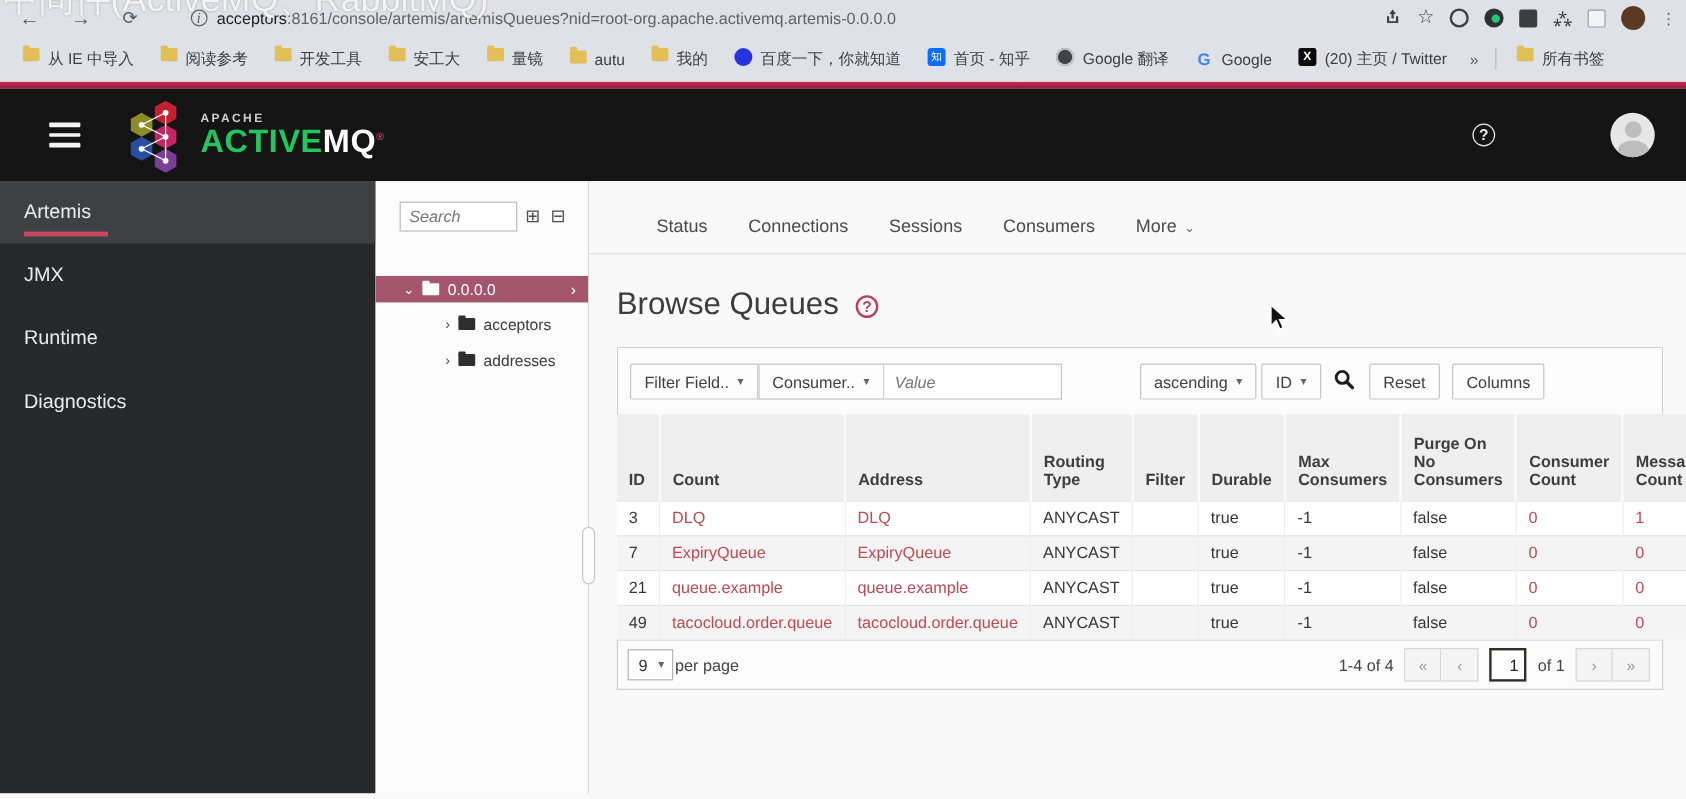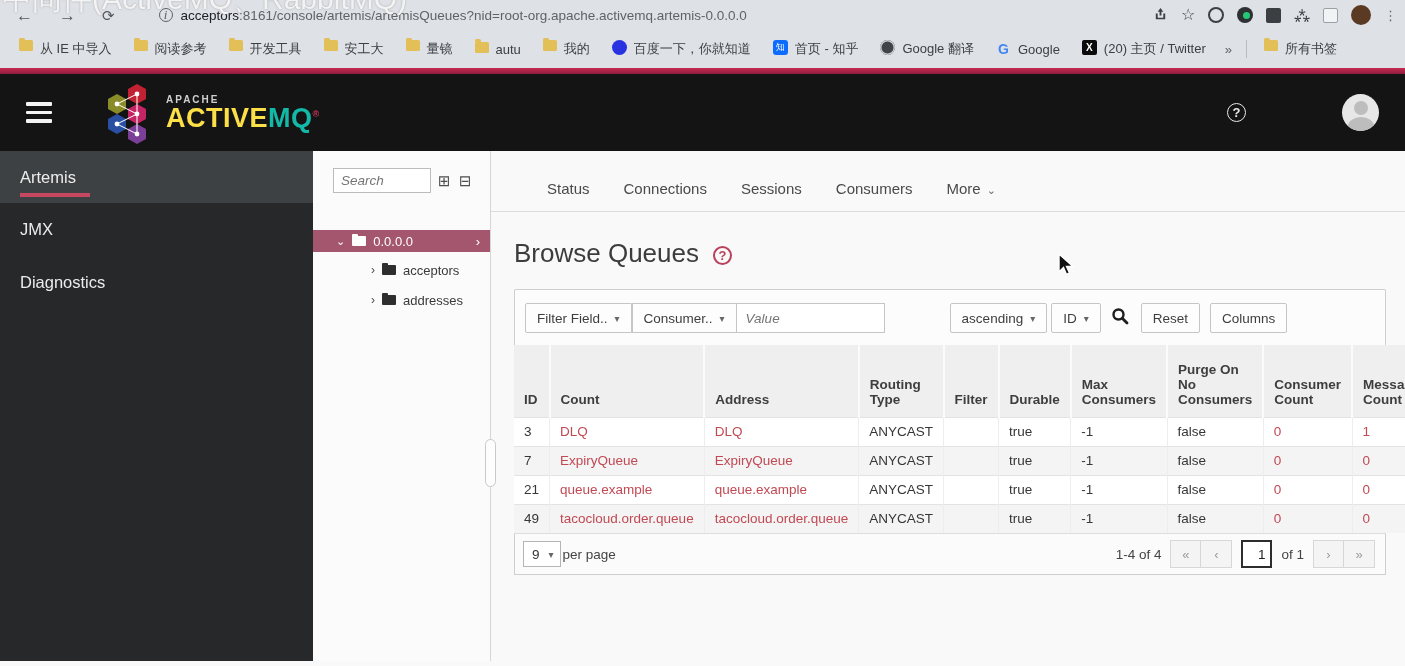--- a/index.html
+++ b/index.html
@@ -32,27 +32,27 @@
   .ic-baidu { background:#2932e1; border-radius:50%; }
   .ic-zhihu { background:#0b6cff; }
   .ic-globe { background:#3f4448; border-radius:50%; box-shadow:inset 0 0 0 1.5px #caced2; }
   .ic-google { background:transparent; color:#4285f4; font-weight:bold; font-size:14px; }
   .ic-twitter { background:#0b0b0b; font-weight:bold; font-size:10px; border-radius:2px; }
   .bm-chev { color:#5f6368; font-size:13px; padding:0 6px; }
   .bm-sep { width:1px; height:18px; background:#b9bcc0; margin:0 4px; }
 
   
   .brand-line { height:6px; background:linear-gradient(#c72a52,#8e1d3f); }
-  .appbar { height:77px; background:#141414; display:flex; align-items:center; padding:0 26px; position:relative;gap:14px; }
+  .appbar { height:77px; background:#141414; display:flex; align-items:center; padding:0 41px; position:relative; }
   .burger { width:26px; display:flex; flex-direction:column; gap:5px; margin-right:38px; }
   .burger span { height:3.5px; background:#f4f4f4; border-radius:1px; }
   .logo { display:flex; align-items:center; gap:10px; }
   .logo-text .apache { color:#cfcfcf; font-size:10px; letter-spacing:2px; font-weight:bold; }
   .logo-text .big { font-size:27px; font-weight:bold; letter-spacing:.5px; line-height:1; }
-  .logo-text .big .w { color:#fde047; } .logo-text .big .r { color:#14b8a6; }
+  .logo-text .big .w { color:#22c55e; } .logo-text .big .r { color:#ffffff; }
   .logo-text sup { color:#d43a5e; font-size:9px; }
   .appbar-right { position:absolute; right:26px; display:flex; align-items:center; gap:96px; }
   .help-circ { width:19px; height:19px; border:1.6px solid #e8e8e8; border-radius:50%; color:#e8e8e8; font-size:13px; font-weight:bold; display:flex; align-items:center; justify-content:center; }
   .avatar-big { width:37px; height:37px; border-radius:50%; background:#e7e7e7; position:relative; overflow:hidden; }
   .avatar-big:before { content:""; position:absolute; top:7px; left:11.5px; width:14px; height:14px; border-radius:50%; background:#bdbdbd; }
   .avatar-big:after { content:""; position:absolute; top:23px; left:5.5px; width:26px; height:18px; border-radius:50% 50% 0 0; background:#bdbdbd; }
 
   
   .app-body { display:flex; height:510px; }
   .sidebar { width:313px; background:#26282a; flex:0 0 auto; }
@@ -236,20 +236,21 @@
     <div class="appbar-right">
       <div class="help-circ">?</div>
       <div class="avatar-big"></div>
     </div>
   </div>
 
   <div class="app-body">
     <div class="sidebar" id="sidebar">
         <div class="side-item active">Artemis<span class="ul"></span></div>
         <div class="side-item">JMX</div>
+        <div class="side-item">Runtime</div>
         <div class="side-item">Diagnostics</div>
       </div>
 
     <div class="treepanel">
       <div class="tree-search">
         <input type="text" placeholder="Search" style="">
         <button class="sq-btn">⊞</button>
         <button class="sq-btn">⊟</button>
       </div>
       <div class="tree">

